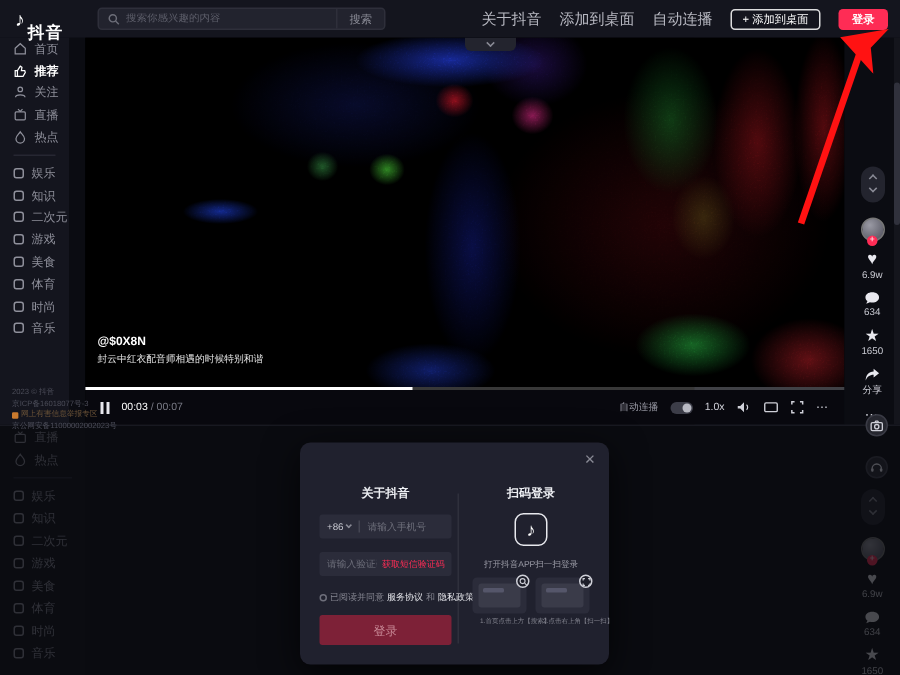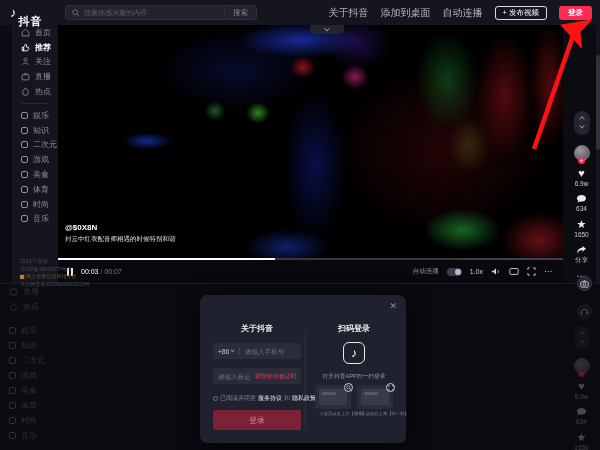--- a/index.html
+++ b/index.html
@@ -15,21 +15,21 @@
   .searchbar .mag { margin-left:6px; }
   .searchbar input { flex:1; background:transparent; border:none; outline:none; color:#bbb; font-size:7px; padding:0 4px; min-width:0; }
   .searchbar input::placeholder { color:#5d5e6a; }
   .search-btn { height:100%; padding:0 8px; color:#8a8b96; font-size:7.5px; display:flex; align-items:center; border-left:1px solid #2e2f3a; cursor:pointer; }
   .hlinks { margin-left:auto; display:flex; align-items:center; gap:12px; padding-right:8px; }
   .hlink { color:#b8b9c2; font-size:10px; cursor:pointer; white-space:nowrap; }
   .publish-btn { height:14px; padding:0 7px; border:1px solid rgba(255,255,255,.85); border-radius:3px; color:#fff; font-size:7.5px; display:flex; align-items:center; background:transparent; white-space:nowrap; }
   .login-btn { height:14px; padding:0 9px; border-radius:3px; background:#fe2c55; color:#fff; font-size:7.5px; font-weight:bold; display:flex; align-items:center; border:none; white-space:nowrap; }
 
   
-  .sidebar { position:absolute; left:12px; top:25px; width:46px; height:258px; background:#14151e; z-index:3; }
+  .sidebar { position:absolute; left:0; top:25px; width:46px; height:258px; background:#14151e; z-index:3; }
   .side-item { height:14.8px; display:flex; align-items:center; padding-left:9px; gap:5px; cursor:pointer; }
   .side-item .lbl { color:#8f909b; font-size:8px; white-space:nowrap; }
   .side-item.active .lbl { color:#fff; font-weight:bold; }
   .side-item svg { flex:0 0 auto; }
   .cat-ic { width:7px; height:7px; border:1px solid #8f909b; border-radius:2px; flex:0 0 auto; }
   .side-divider { height:1px; background:#262732; margin:4px 9px 4px 9px; }
   .side-footer { position:absolute; left:8px; top:234px; width:49px; }
   .side-footer .fline { font-size:6px; color:#4b4c58; line-height:7.5px; white-space:nowrap; transform:scale(.85); transform-origin:left top; }
   .side-footer .report { display:flex; align-items:center; gap:2px; }
   .side-footer .shield { width:5px; height:5px; background:#c97a2e; border-radius:1px; flex:0 0 auto; }
@@ -156,21 +156,21 @@
           <circle cx="4" cy="4" r="3" fill="none" stroke="#6d6e79" stroke-width="1.2"></circle>
           <line x1="6.3" y1="6.3" x2="9" y2="9" stroke="#6d6e79" stroke-width="1.2"></line>
         </svg>
       <input placeholder="搜索你感兴趣的内容" style="">
       <div class="search-btn">搜索</div>
     </div>
     <div class="hlinks">
       <span class="hlink">关于抖音</span>
       <span class="hlink">添加到桌面</span>
       <span class="hlink">自动连播</span>
-      <button class="publish-btn">+ 发布视频</button>
+      <button class="publish-btn">+ 添加到桌面</button>
       <button class="login-btn">登录</button>
     </div>
   </div>
 
   <div class="sidebar">
     <div class="side-item">
       <svg width="9" height="9" viewBox="0 0 12 12">
           <path d="M1.5 5.5 6 1.5l4.5 4v5h-9z" fill="none" stroke="#8f909b" stroke-width="1.1"></path>
         </svg>
       <span class="lbl">首页</span>

